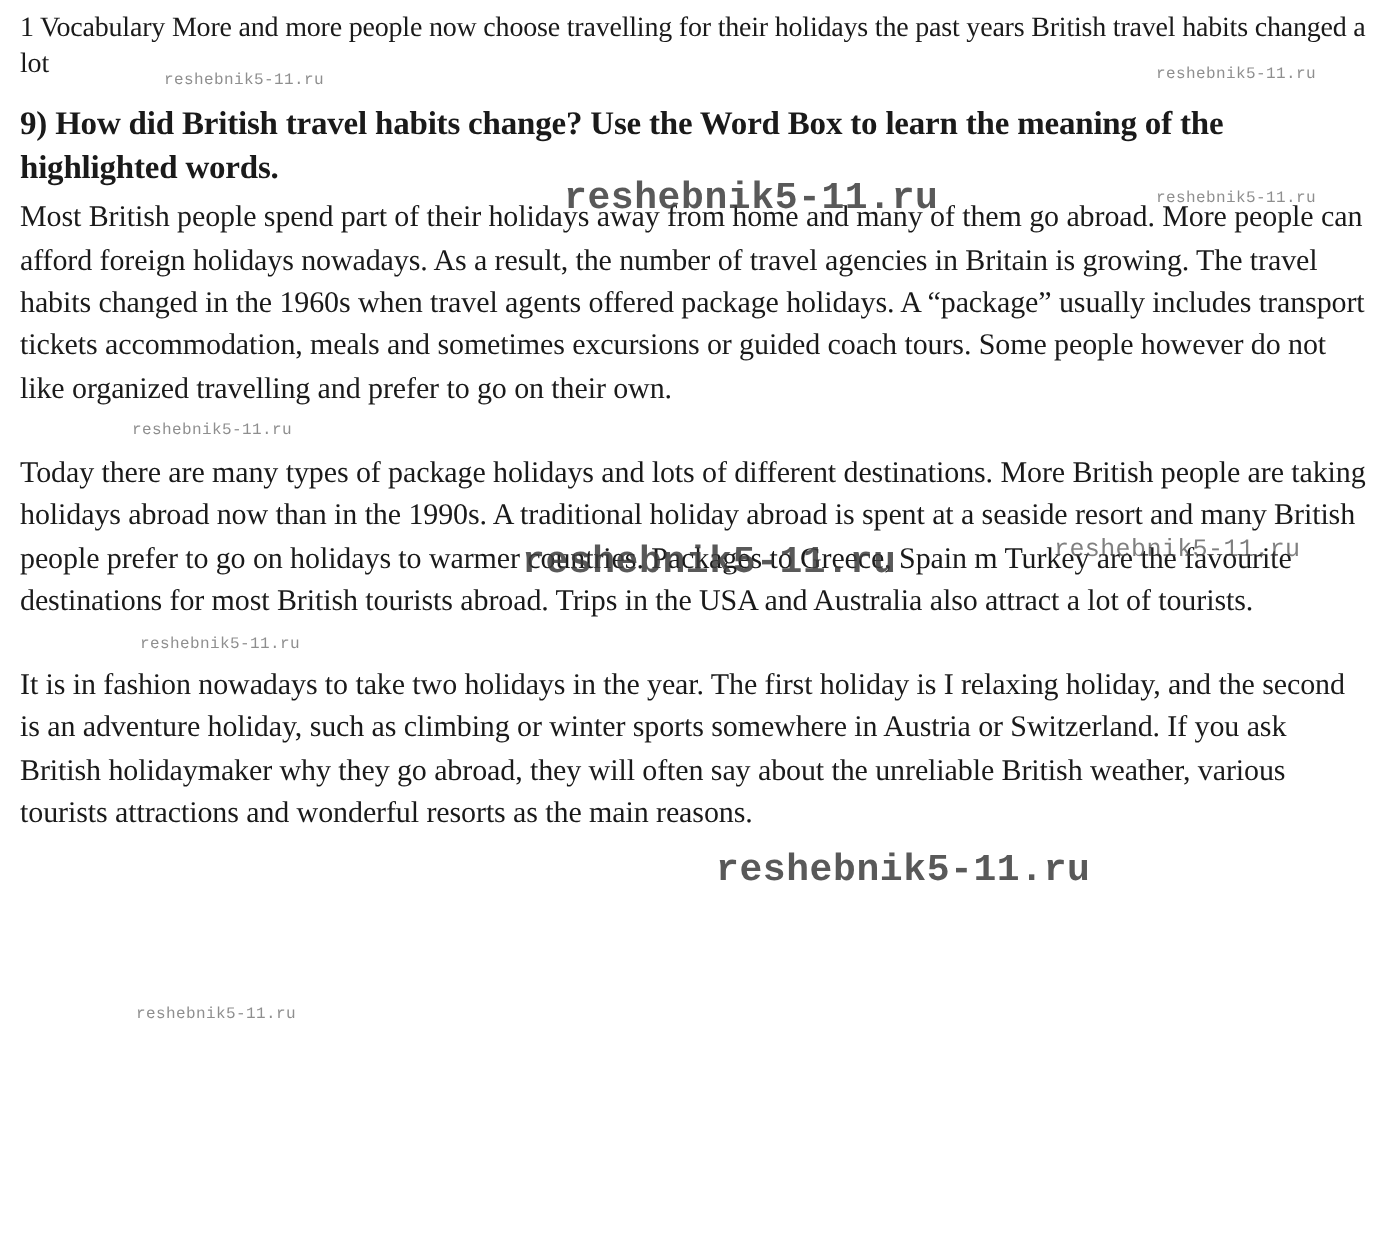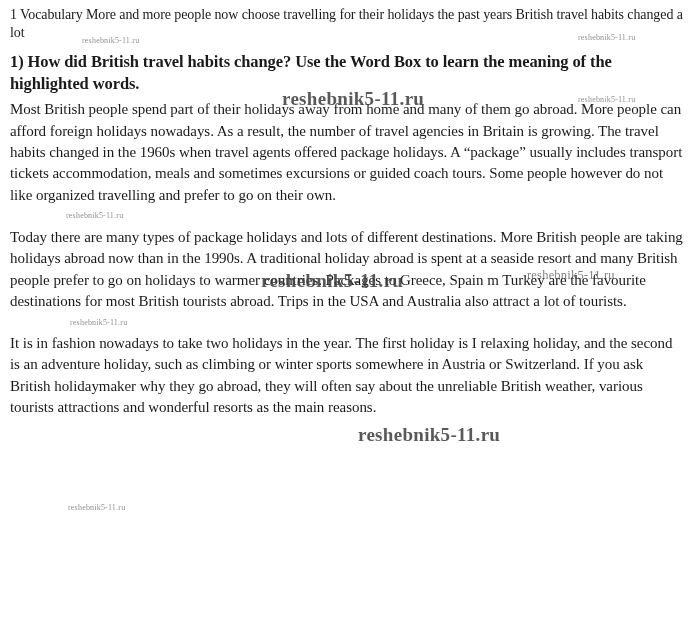--- a/index.html
+++ b/index.html
@@ -50,21 +50,21 @@
   .wm-layer {
     position: absolute;
     inset: 0;
     pointer-events: none;
     z-index: 5;
   }
   .wm {
     position: absolute;
     color: #4a4a4a;
     opacity: 0.75;
-    font-family: Liberation Serif, serif;
+    font-family: Liberation Mono, monospace;
     white-space: nowrap;
     font-weight: bold;
     text-align: center;
   }
   .wm.small {
     font-size: 8px;
     letter-spacing: 0.2px;
     opacity: 0.62;
     font-weight: normal;
   }
@@ -85,21 +85,21 @@
     z-index: 1;
   }
 </style>
 </head>
 <body>
 
 <div class="page">
 
   <div class="content">
     <div class="heading">1 Vocabulary More and more people now choose travelling for their holidays the past years British travel habits changed a lot</div>
-    <div class="task">1) How did British travel habits change? Use the Word Box to learn the meaning of the highlighted words.</div>
+    <div class="task">9) How did British travel habits change? Use the Word Box to learn the meaning of the highlighted words.</div>
     <p class="para">Most British people spend part of their holidays away from home and many of them go abroad. More people can afford foreign holidays nowadays. As a result, the number of travel agencies in Britain is growing. The travel habits changed in the 1960s when travel agents offered package holidays. A “package” usually includes transport tickets accommodation, meals and sometimes excursions or guided coach tours. Some people however do not like organized travelling and prefer to go on their own.</p>
     <p class="para">Today there are many types of package holidays and lots of different destinations. More British people are taking holidays abroad now than in the 1990s. A traditional holiday abroad is spent at a seaside resort and many British people prefer to go on holidays to warmer countries. Packages to Greece, Spain m Turkey are the favourite destinations for most British tourists abroad. Trips in the USA and Australia also attract a lot of tourists.</p>
     <p class="para">It is in fashion nowadays to take two holidays in the year. The first holiday is I relaxing holiday, and the second is an adventure holiday, such as climbing or winter sports somewhere in Austria or Switzerland. If you ask British holidaymaker why they go abroad, they will often say about the unreliable British weather, various tourists attractions and wonderful resorts as the main reasons.</p>
   </div>
 
   <div class="wm-layer">
     <span class="wm small" style="left:82px; top:36px;">reshebnik5-11.ru</span>
     <span class="wm small" style="left:578px; top:33px;">reshebnik5-11.ru</span>
     <span class="wm small" style="left:578px; top:95px;">reshebnik5-11.ru</span>
     <span class="wm big" style="left:282px; top:88px;">reshebnik5-11.ru</span>

